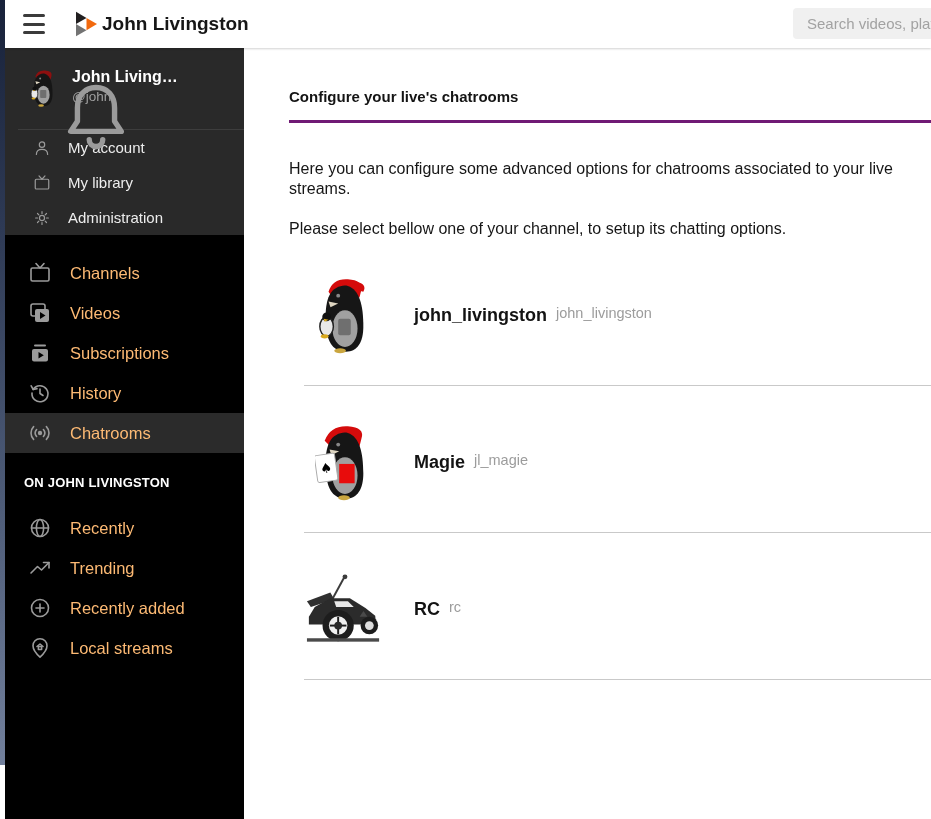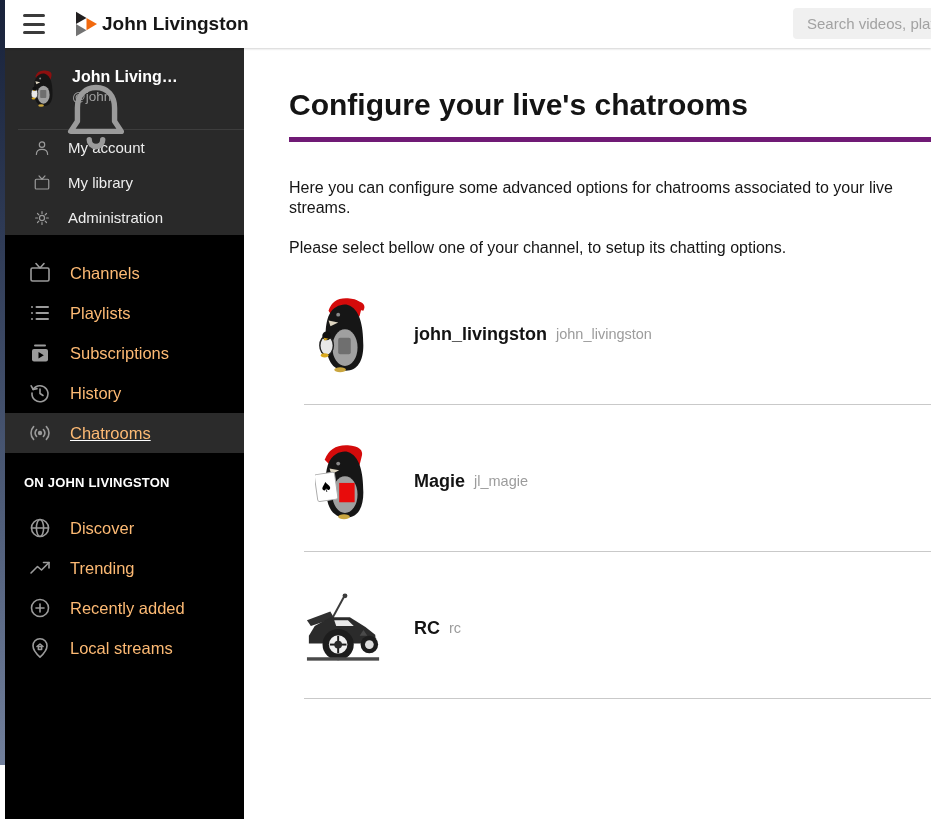--- a/index.html
+++ b/index.html
@@ -43,40 +43,40 @@
   .acct-item { display:flex; align-items:center; height:35px; cursor:pointer; }
   .acct-item .sicon { width:18px; height:18px; margin-left:33px; flex:none; }
   .acct-item .slabel { margin-left:17px; font-size:15px; color:#ededed; }
 
   .section-title { margin:22px 0 0 24px; font-size:13px; font-weight:bold; color:#fff;
     letter-spacing:.2px; }
   .section-items { margin-top:18px; }
   .side-item { display:flex; align-items:center; height:40px; cursor:pointer; }
   .side-item .sicon { width:24px; height:24px; margin-left:28px; flex:none; }
   .side-item .slabel { margin-left:18px; font-size:16.5px; color:#fdba74; }
-  .side-item.active { background:#2b2b2b;text-decoration:underline; }
+  .side-item.active { background:#2b2b2b; }
 
   svg.ico { stroke:#9b9b9b; fill:none; stroke-width:1.6; stroke-linecap:round;
     stroke-linejoin:round; width:100%; height:100%; display:block; }
 
   
   .main { position:absolute; left:244px; top:48px; width:687px; height:771px;
     background:#fff; padding:40px 0 0 45px; overflow:hidden; }
-  .page-title { font-size:30px; font-weight:600; color:#141414; padding-bottom:15px;
-    border-bottom:5px solid #701a75; }
+  .page-title { font-size:15px; font-weight:600; color:#141414; padding-bottom:15px;
+    border-bottom:3px solid #701a75; }
   .desc { font-size:16px; color:#161616; margin:16px 0 20px; line-height:20px; }
   .desc.first { margin-top:36px; }
 
   .channel-list { margin:36px 0 0 15px; }
   .channel-row { display:flex; align-items:center; padding-bottom:30px; margin-top:36px;
     border-bottom:1px solid #c9c9c9; cursor:pointer; text-decoration:none; }
   .channel-row:first-child { margin-top:0; }
   .avatar-box { width:80px; height:80px; flex:none; display:flex; align-items:center;
     justify-content:center; }
-  .names { display:flex; align-items:center; margin-left:30px; }
+  .names { display:flex; align-items:flex-start; margin-left:30px; }
   .cname { font-size:18px; font-weight:bold; color:#131313; }
   .chandle { font-size:14.5px; color:#9c9c9c; margin-left:9px; }
 </style>
 </head>
 <body>
 
 <div class="header">
   <button class="hamburger">
     <span></span>
       <span></span>
@@ -142,30 +142,25 @@
   <div class="section-items">
     <div class="side-item">
       <svg class="sicon ico" viewBox="0 0 24 24">
         <rect x="3" y="7" width="18" height="13" rx="1.5"></rect>
           <polyline points="8,2.5 12,7 16,2.5"></polyline>
       </svg>
       <span class="slabel">Channels</span>
     </div>
     <div class="side-item">
       <svg class="sicon" viewBox="0 0 24 24">
-        <g stroke="#9b9b9b" stroke-width="2" stroke-linecap="round">
-          <line x1="4" y1="6" x2="4.01" y2="6"></line>
-            <line x1="8.5" y1="6" x2="20" y2="6"></line>
-          <line x1="4" y1="12" x2="4.01" y2="12"></line>
-            <line x1="8.5" y1="12" x2="20" y2="12"></line>
-          <line x1="4" y1="18" x2="4.01" y2="18"></line>
-            <line x1="8.5" y1="18" x2="20" y2="18"></line>
-        </g>
-      </svg>
-      <span class="slabel">Playlists</span>
+        <rect x="3" y="3" width="14" height="12" rx="2" fill="none" stroke="#9b9b9b" stroke-width="1.6"></rect>
+        <rect x="7" y="8" width="14" height="13" rx="2" fill="#9b9b9b"></rect>
+        <polygon points="12,11 12,18 17.5,14.5" fill="#000"></polygon>
+      </svg>
+      <span class="slabel">Videos</span>
     </div>
     <div class="side-item">
       <svg class="sicon" viewBox="0 0 24 24">
         <line x1="7" y1="4.5" x2="17" y2="4.5" stroke="#9b9b9b" stroke-width="2" stroke-linecap="round"></line>
         <rect x="4" y="8" width="16" height="12.5" rx="2" fill="#9b9b9b"></rect>
         <polygon points="10.5,11 10.5,17.5 15.8,14.2" fill="#000"></polygon>
       </svg>
       <span class="slabel">Subscriptions</span>
     </div>
     <div class="side-item">
@@ -187,21 +182,21 @@
   </div>
 
   <div class="section-title">ON JOHN LIVINGSTON</div>
   <div class="section-items">
     <div class="side-item">
       <svg class="sicon ico" viewBox="0 0 24 24">
         <circle cx="12" cy="12" r="8.5"></circle>
           <ellipse cx="12" cy="12" rx="3.6" ry="8.5"></ellipse>
         <line x1="3.5" y1="12" x2="20.5" y2="12"></line>
       </svg>
-      <span class="slabel">Discover</span>
+      <span class="slabel">Recently</span>
     </div>
     <div class="side-item">
       <svg class="sicon ico" viewBox="0 0 24 24">
         <polyline points="3,17 9.5,10.5 13.5,14 21,6.5"></polyline>
         <polyline points="15.5,6.5 21,6.5 21,12"></polyline>
       </svg>
       <span class="slabel">Trending</span>
     </div>
     <div class="side-item">
       <svg class="sicon ico" viewBox="0 0 24 24">

